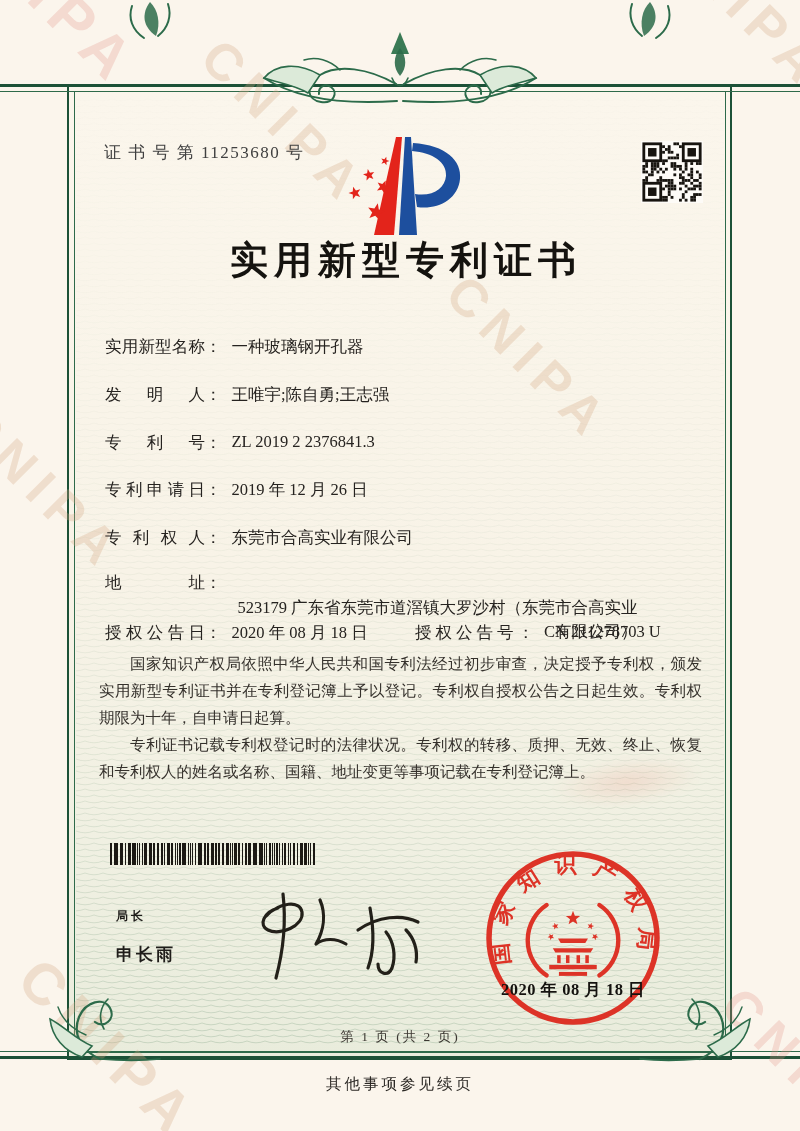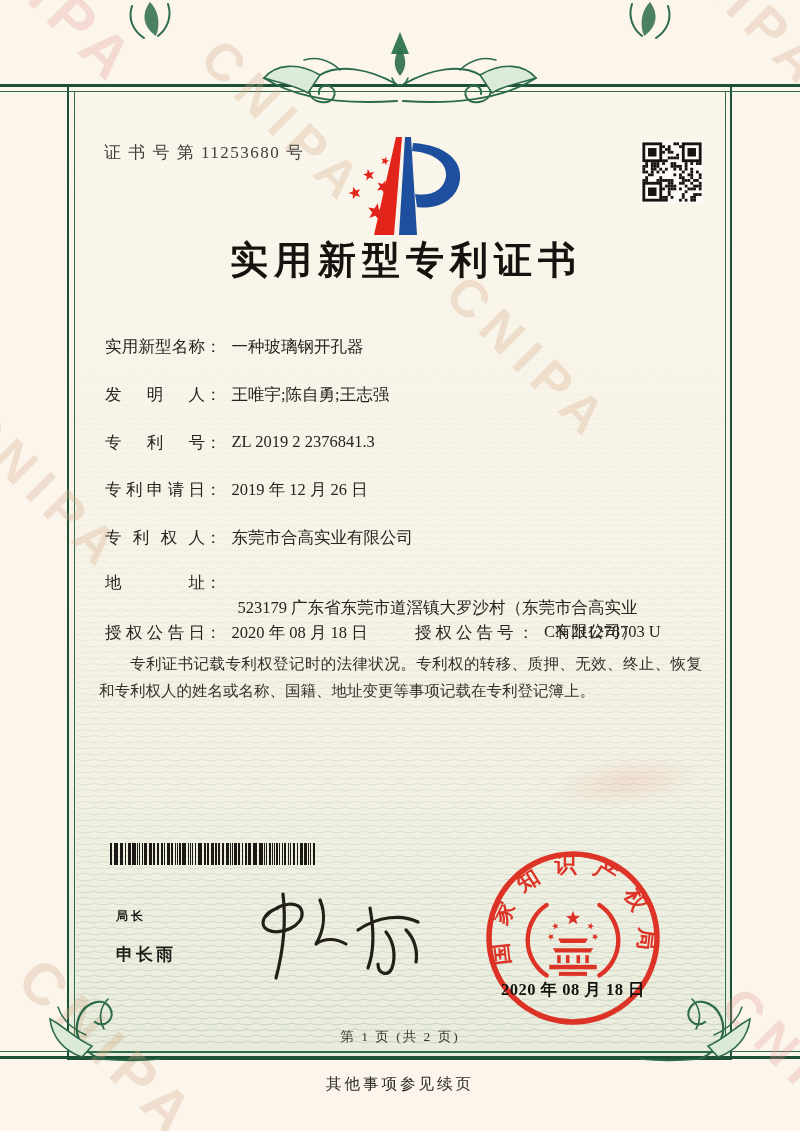--- a/index.html
+++ b/index.html
@@ -492,20 +492,21 @@
           <span>授</span>
           <span>权</span>
           <span>公</span>
           <span>告</span>
           <span>日</span>
         </span><span class="fcolon">：</span><span class="fvalue">2020 年 08 月 18 日</span>
       <span class="pair2"><span style="letter-spacing:4px;">授权公告号</span><span class="fcolon">：</span><span class="fvalue">CN 211278703 U</span></span>
     </div>
 
     <div class="paras">
+      <p>国家知识产权局依照中华人民共和国专利法经过初步审查，决定授予专利权，颁发实用新型专利证书并在专利登记簿上予以登记。专利权自授权公告之日起生效。专利权期限为十年，自申请日起算。</p>
       <p>专利证书记载专利权登记时的法律状况。专利权的转移、质押、无效、终止、恢复和专利权人的姓名或名称、国籍、地址变更等事项记载在专利登记簿上。</p>
     </div>
 
     <svg class="barcode" width="212" height="22" viewBox="0 0 212 22">
       <g id="barcode-bars" fill="#1c1914">
           <rect x="0" y="0" width="2" height="22"></rect>
           <rect x="4" y="0" width="4" height="22"></rect>
           <rect x="10" y="0" width="3" height="22"></rect>
           <rect x="15" y="0" width="1" height="22"></rect>
           <rect x="18" y="0" width="3" height="22"></rect>

